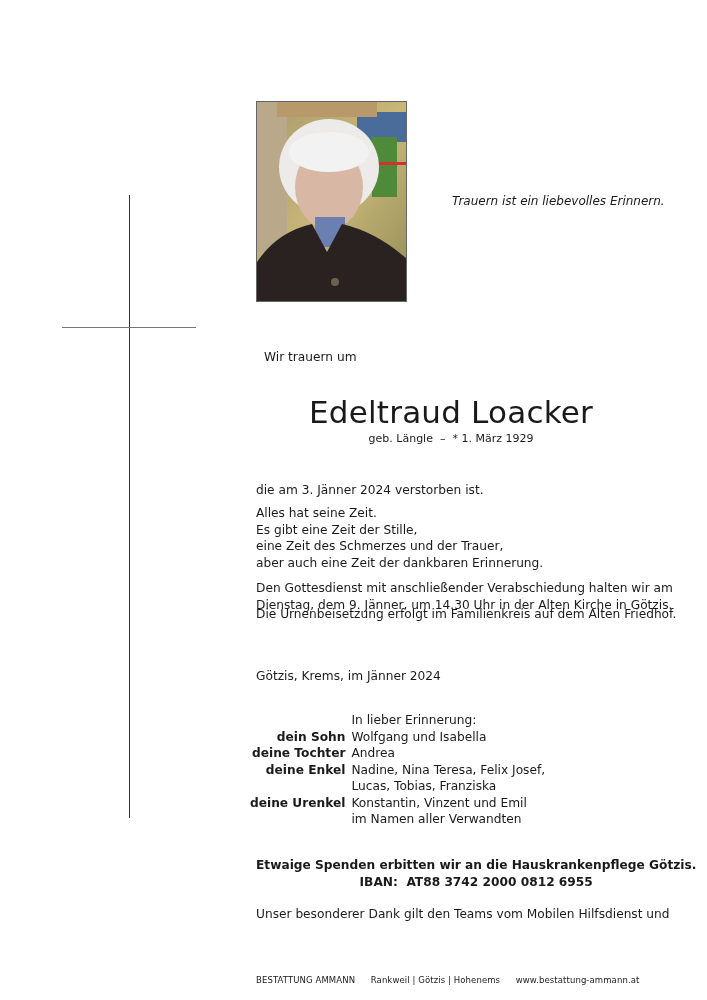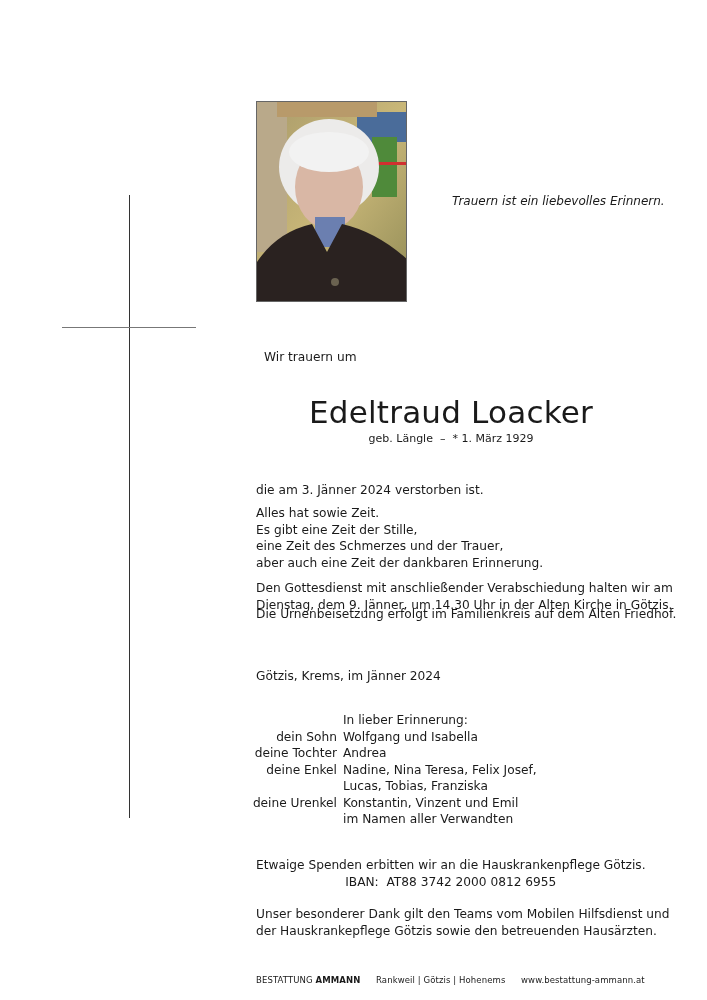--- a/index.html
+++ b/index.html
@@ -20,27 +20,27 @@
   .birth { left: 256px; width: 390px; text-align: center; top: 432px; font-size: 11px; }
   .died { left: 256px; top: 482px; }
   .poem { left: 256px; top: 505px; }
   .service { left: 256px; top: 580px; }
   .urn { left: 256px; top: 606px; }
   .place { left: 256px; top: 668px; }
 
   .family { left: 250px; top: 712px; }
   .family table { border-collapse: collapse; font-size: 12.2px; line-height: 16.5px; }
   .family td { padding: 0; vertical-align: top; white-space: nowrap; }
-  .family td.rel { text-align: right; padding-right: 6px; width: 87px; }
+  .family td.rel { text-align: right; padding-right: 6px; width: 87px; font-weight: bold; }
 
-  .donation { left: 256px; top: 857px; }
+  .donation { left: 256px; top: 857px; font-weight: bold; }
   .thanks { left: 256px; top: 906px; }
 
   .footer { left: 256px; top: 975px; font-size: 8.5px; white-space: nowrap; letter-spacing: 0.1px; }
-  .footer .brand b { font-weight: bold; }
+  .footer .brand b { font-weight: normal; }
   .footer .gap { display: inline-block; width: 10px; }
 </style>
 </head>
 <body>
 
 <div class="abs cross-v"></div>
 <div class="abs cross-h"></div>
 
 <div class="abs photo" title="Portrait of Edeltraud Loacker, elderly woman with white hair in dark coat, outdoors">
   <svg width="151" height="201" viewBox="0 0 151 201">
@@ -67,21 +67,21 @@
 </div>
 
 <div class="abs quote">Trauern ist ein liebevolles Erinnern.</div>
 
 <div class="abs txt intro">Wir trauern um</div>
 <div class="abs name">Edeltraud Loacker</div>
 <div class="abs birth" style="white-space:pre;">geb. Längle  –  * 1. März 1929</div>
 <div class="abs txt died">die am 3. Jänner 2024 verstorben ist.</div>
 
 <div class="abs txt poem">
-  <div>Alles hat sowie Zeit.</div>
+  <div>Alles hat seine Zeit.</div>
   <div>Es gibt eine Zeit der Stille,</div>
   <div>eine Zeit des Schmerzes und der Trauer,</div>
   <div>aber auch eine Zeit der dankbaren Erinnerung.</div>
 </div>
 
 <div class="abs txt service">
   <div>Den Gottesdienst mit anschließender Verabschiedung halten wir am</div>
   <div>Dienstag, dem 9. Jänner, um 14.30 Uhr in der Alten Kirche in Götzis.</div>
 </div>
 
@@ -123,21 +123,20 @@
     </table>
 </div>
 
 <div class="abs txt donation">
   <div>Etwaige Spenden erbitten wir an die Hauskrankenpflege Götzis.</div>
   <div style="white-space:pre;text-align:center;">IBAN:  AT88 3742 2000 0812 6955</div>
 </div>
 
 <div class="abs txt thanks">
   <div>Unser besonderer Dank gilt den Teams vom Mobilen Hilfsdienst und</div>
-  <div>der Hauskrankepflege Götzis sowie den betreuenden Hausärzten.</div>
 </div>
 
 <div class="abs footer">
   <span class="brand"><span>BESTATTUNG </span><b>AMMANN</b></span>
   <span class="gap"></span>
   <span>Rankweil | Götzis | Hohenems</span>
   <span class="gap"></span>
   <span>www.bestattung-ammann.at</span>
 </div>
 

